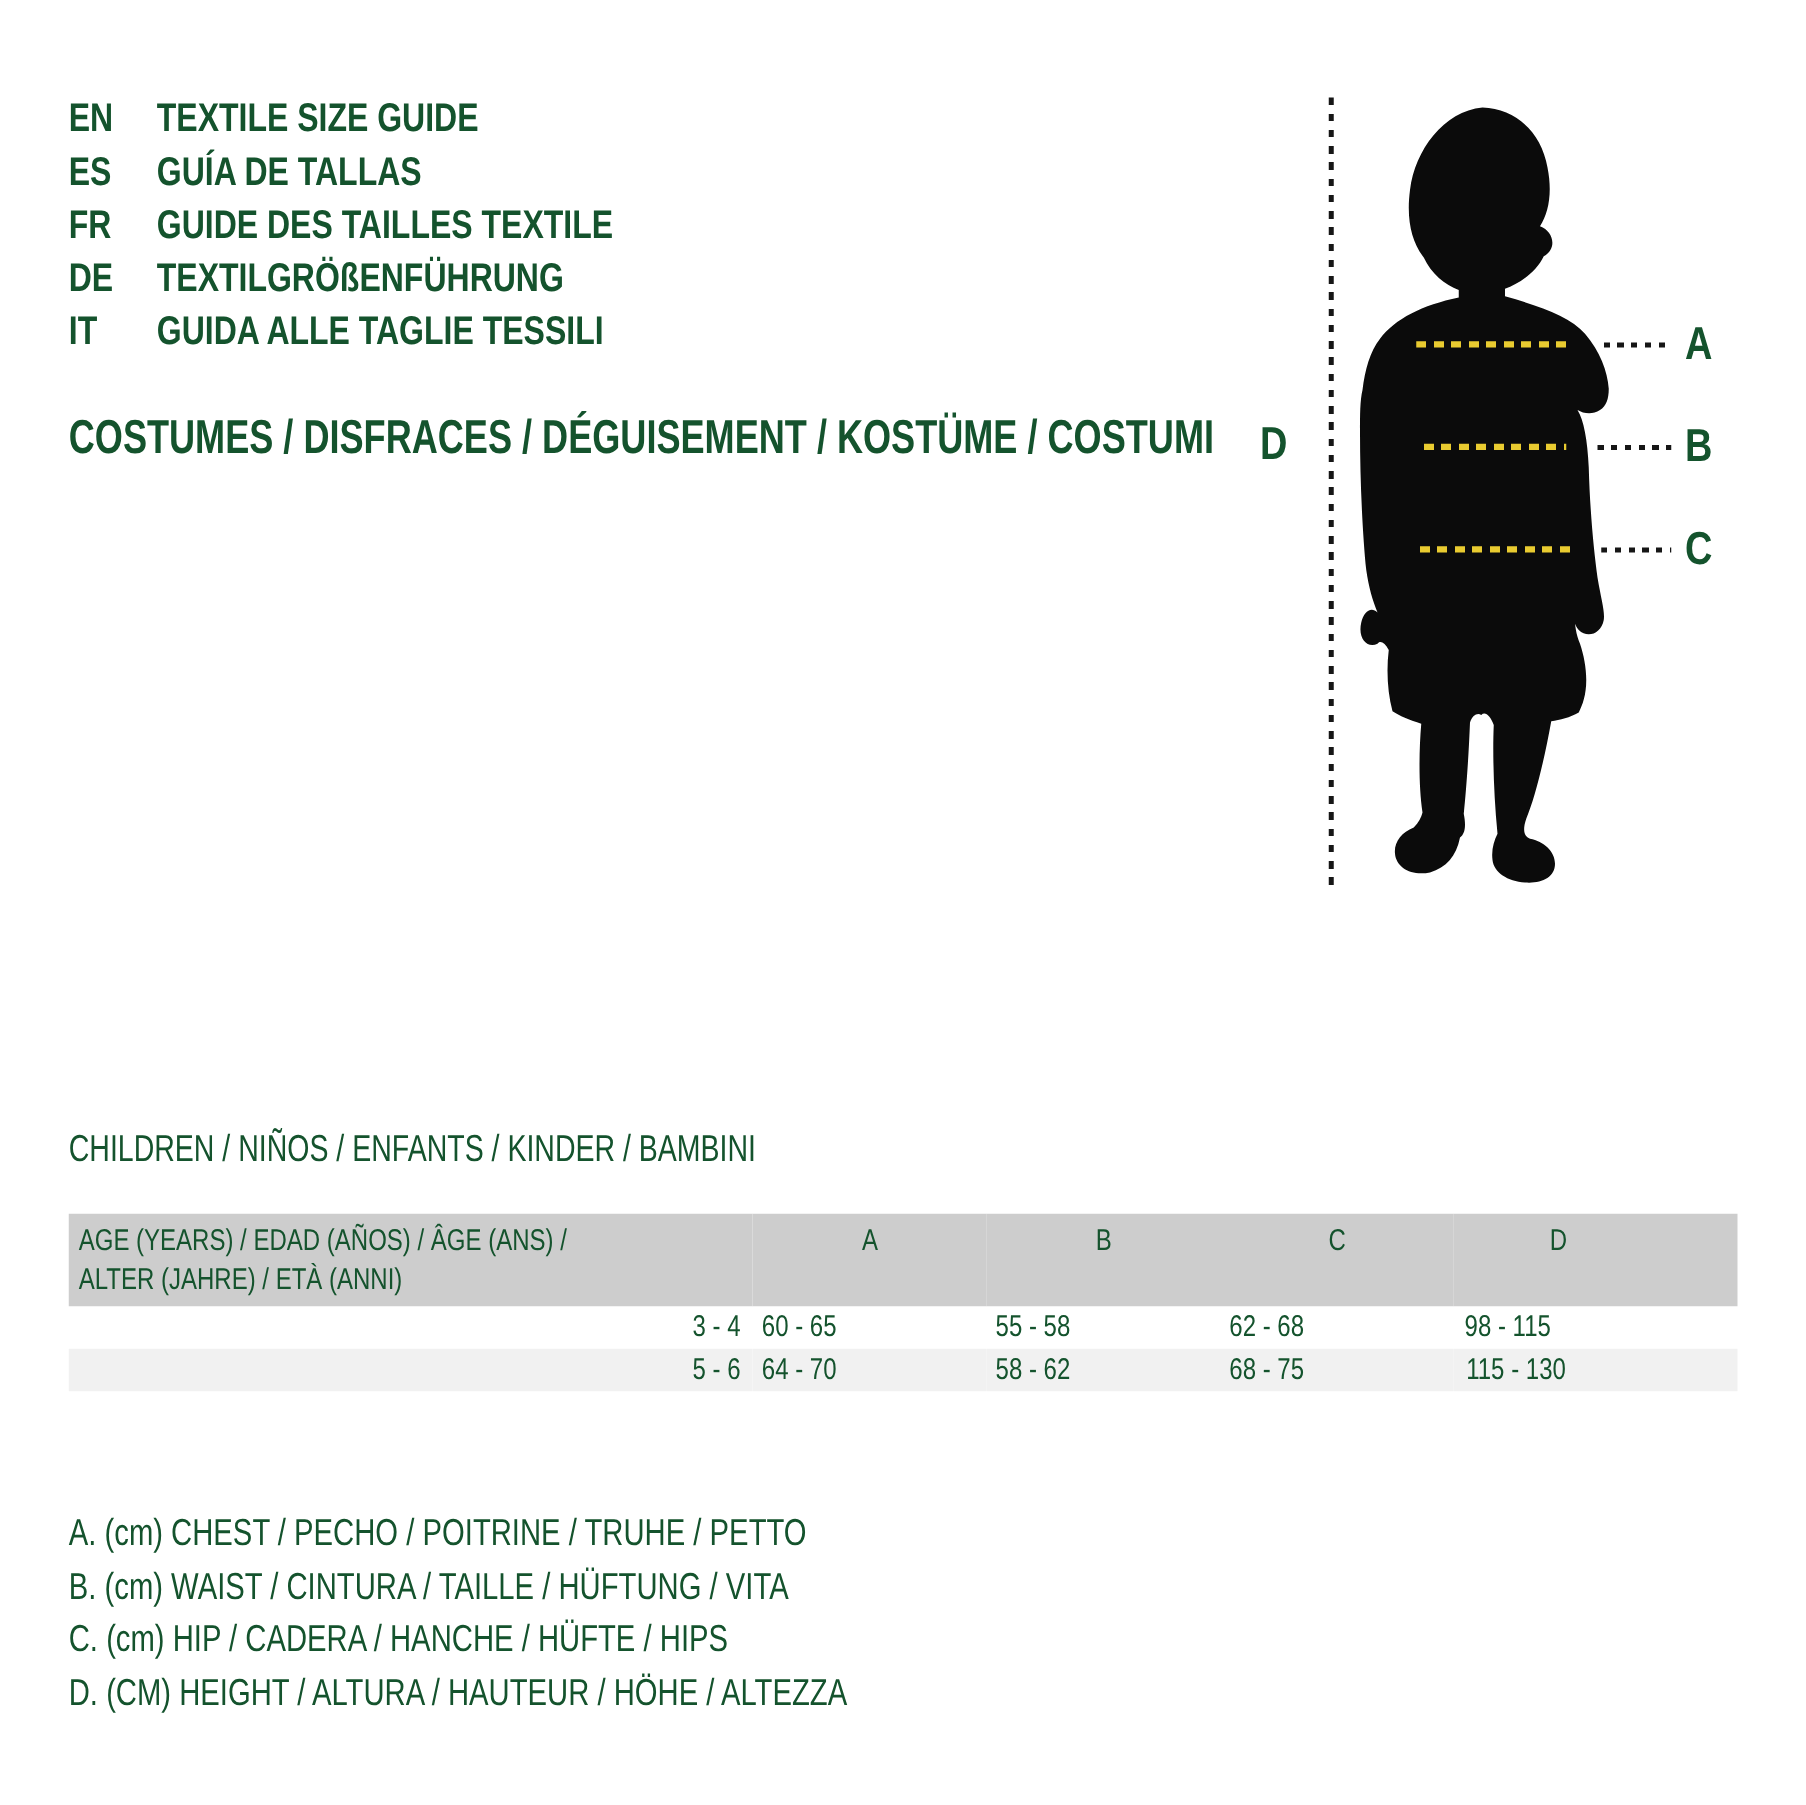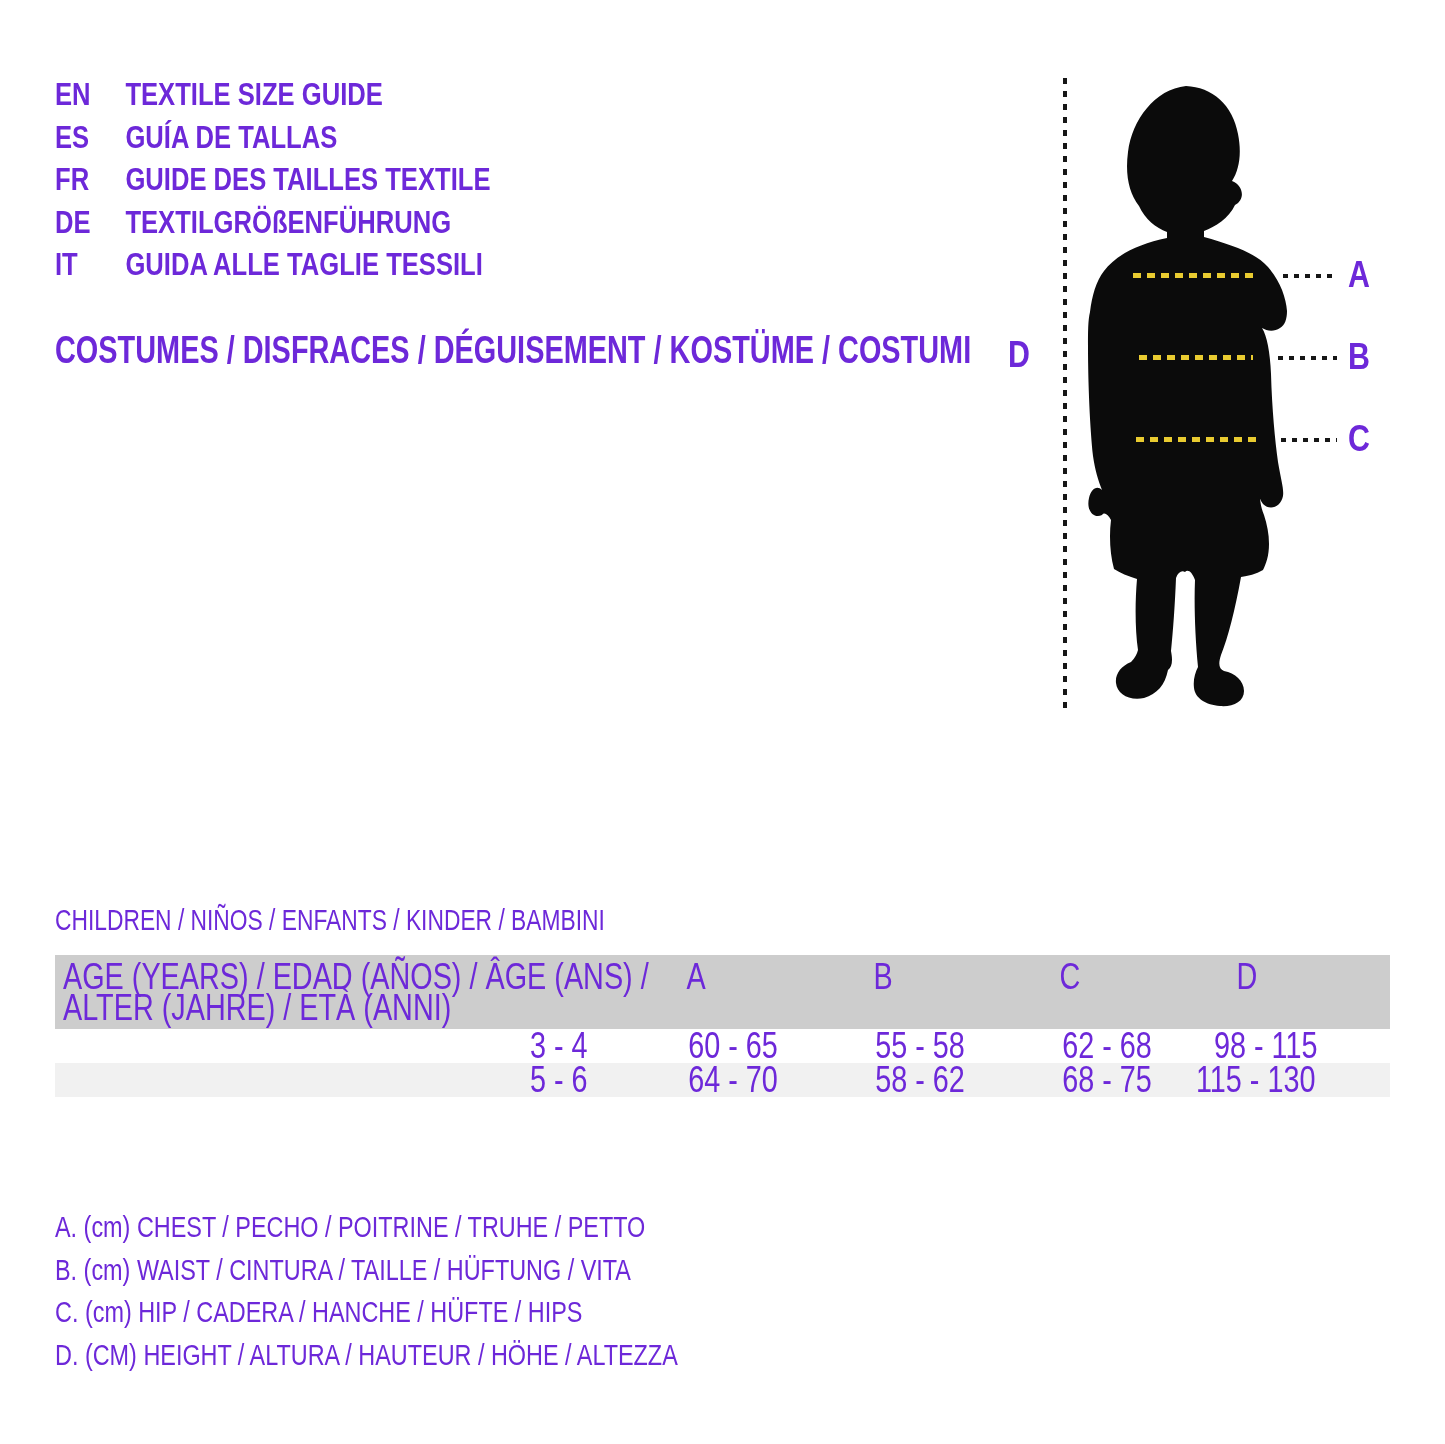--- a/index.html
+++ b/index.html
@@ -1,43 +1,43 @@
 <!DOCTYPE html>
 <html><head>
 <meta charset="utf-8">
 <style>
   html,body{margin:0;padding:0;background:#fff;}
   .canvas{position:relative;width:1445px;height:1444px;background:#ffffff;overflow:hidden;
-          font-family:"Liberation Sans","DejaVu Sans",sans-serif;color:#6d28d9;}
+          font-family:"Liberation Sans","DejaVu Sans",sans-serif;color:#14532d;}
   .abs{position:absolute;}
   
   .sx{display:inline-block;transform:scaleX(0.80);transform-origin:0 50%;white-space:nowrap;}
   .sxc{display:inline-block;transform:scaleX(0.80);transform-origin:50% 50%;white-space:nowrap;}
   
   .lang-block{left:55px;top:73px;font-size:32px;font-weight:700;line-height:42.5px;
               transform:scaleX(0.80);transform-origin:0 0;}
   .lang-row{display:flex;}
   .lang-code{width:88px;flex:0 0 88px;}
   
   .costumes{left:55px;top:329px;font-size:38px;font-weight:700;transform:scaleX(0.76);transform-origin:0 0;white-space:nowrap;}
   
   .vdots{width:4px;background:repeating-linear-gradient(180deg,#161616 0 6px,transparent 6px 13px);}
   .ydash{height:5px;background:repeating-linear-gradient(90deg,#e9cb30 0 8px,transparent 8px 14px);z-index:3;}
   .bdots{height:4px;background:repeating-linear-gradient(90deg,#161616 0 5px,transparent 5px 11px);}
   .mlabel{font-size:37px;font-weight:700;transform:scaleX(0.82);transform-origin:0 0;}
   
   .children{left:55px;top:903px;font-size:30px;font-weight:400;transform:scaleX(0.76);transform-origin:0 0;white-space:nowrap;}
   
   .tablewrap{left:55px;top:955px;width:1335px;}
-  table.size{width:1335px;border-collapse:collapse;table-layout:fixed;font-size:36px;}
+  table.size{width:1335px;border-collapse:collapse;table-layout:fixed;font-size:24px;margin-top:16px;}
   table.size thead tr{background:#cdcdcd;}
   table.size th{font-weight:400;text-align:left;vertical-align:top;padding:6px 0 6px 8px;height:55px;line-height:31px;}
   table.size th.cletter{text-align:center;padding:6px 0 0 0;}
   table.size th.dcol,table.size td.dcol{padding-right:60px;}
-  table.size td{height:34px;padding:0;line-height:34px;text-align:right;}
+  table.size td{height:34px;padding:0;line-height:34px;text-align:left;}
   table.size td.age{text-align:right;padding-left:8px;}
   table.size tbody tr:nth-child(even){background:#f1f1f1;}
   
   .legend{left:55px;top:1206px;font-size:30px;font-weight:400;line-height:42.5px;
           transform:scaleX(0.78);transform-origin:0 0;}
   .legend div{white-space:nowrap;}
 </style>
 </head>
 <body>
 

